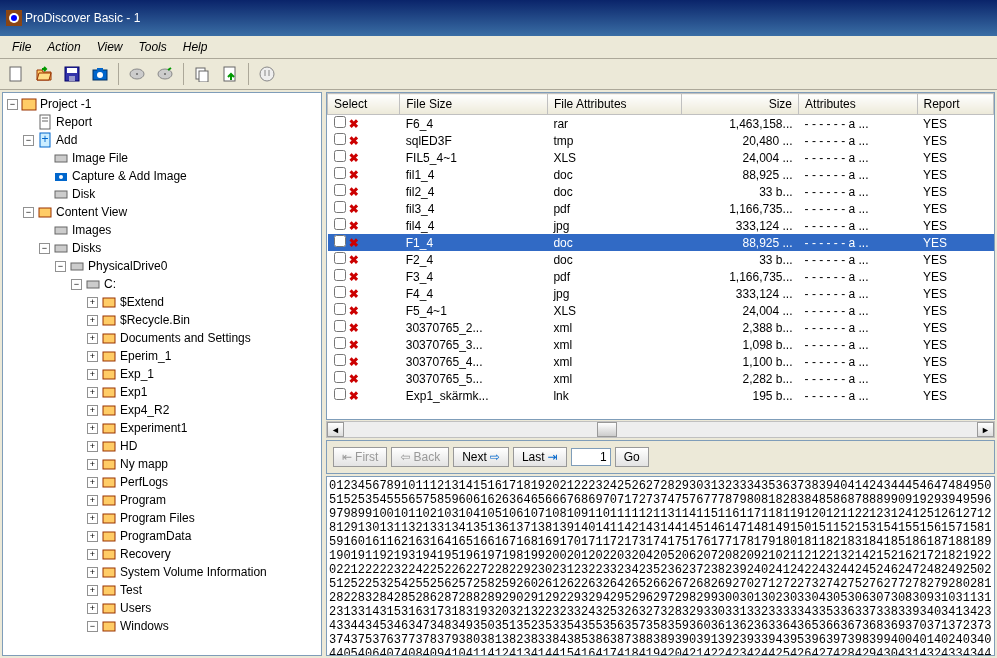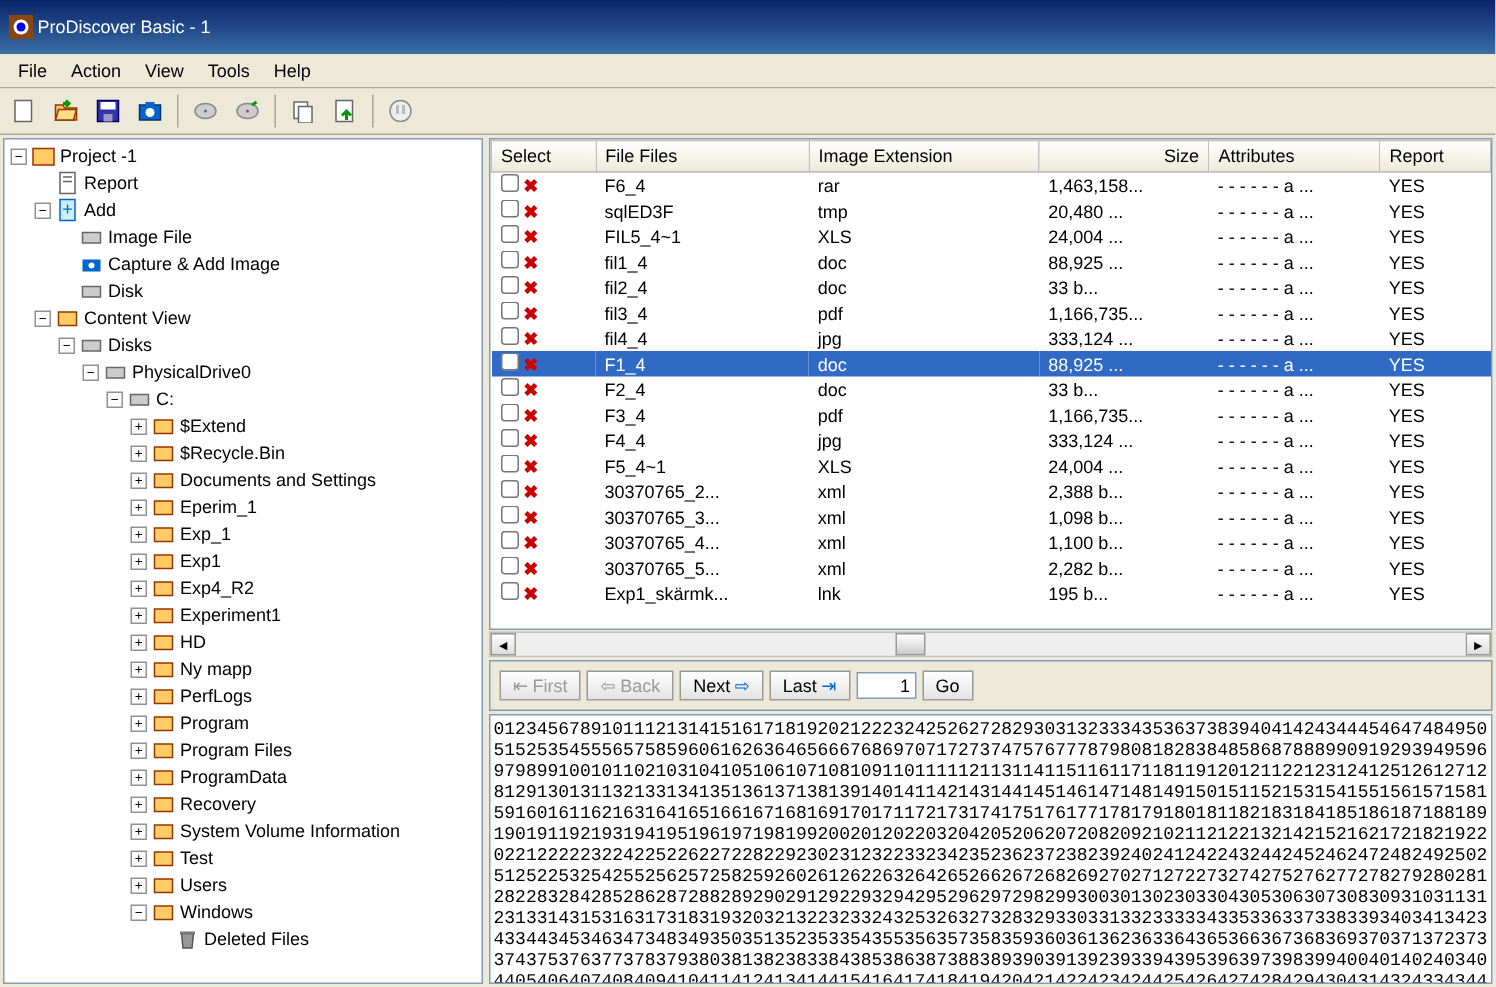--- a/index.html
+++ b/index.html
@@ -1,19 +1,19 @@
 <!DOCTYPE html>
 <html><head>
 <meta charset="utf-8">
 <style>
 * { box-sizing: border-box; margin: 0; padding: 0; font-family: Tahoma, Arial, sans-serif; font-size: 12px; }
 body { background: #ece9d8; width: 997px; height: 658px; overflow: hidden; display: flex; flex-direction: column; }
 .titlebar { background: linear-gradient(to bottom, #0a246a, #3a6ea5); color: #fff; padding: 3px 6px; display: flex; align-items: center; height: 36px; }
 .menubar { background: #ece9d8; display: flex; padding: 2px 4px; border-bottom: 1px solid #aca899; }
-.menubar .menu-item { padding: 2px 8px; cursor: default; }
+.menubar .menu-item { padding: 2px 8px; cursor: default; font-style: italic; }
 .toolbar { background: #ece9d8; padding: 3px 4px; border-bottom: 1px solid #aca899; display: flex; gap: 4px; align-items: center; }
 .toolbar .tbtn { width: 24px; height: 24px; display: flex; align-items: center; justify-content: center; border: 1px solid transparent; cursor: pointer; }
 .sep { width: 1px; height: 22px; background: #aca899; margin: 0 2px; }
 .content { flex: 1; display: flex; min-height: 0; }
 .tree-panel { width: 320px; background: #fff; border: 1px solid #7f9db9; margin: 2px; overflow: auto; padding: 2px; }
 .tree ul { list-style: none; padding-left: 16px; }
 .tree > ul { padding-left: 2px; }
 .tree li { white-space: nowrap; line-height: 18px; display: flex; align-items: center; flex-wrap: wrap; }
 .tree li > ul { width: 100%; }
 .tog { width: 11px; height: 11px; border: 1px solid #919191; display: inline-flex; align-items: center; justify-content: center; font-size: 9px; line-height: 1; margin-right: 3px; background: #fff; cursor: pointer; }
@@ -29,21 +29,21 @@
 .xicon { color: #c00; font-weight: bold; font-size: 12px; }
 .hscroll { height: 17px; background: #ece9d8; border: 1px solid #c0c0c0; margin-top: 1px; display: flex; }
 .hscroll .arrow { width: 17px; background: linear-gradient(to bottom,#fff,#ddd); border: 1px solid #999; display:flex; align-items:center; justify-content:center; font-size:9px; }
 .hscroll .track { flex:1; background:#eee; position:relative; }
 .hscroll .thumb { position:absolute; left:40%; width:20px; height:100%; background:linear-gradient(to bottom,#fff,#ccc); border:1px solid #999; }
 .pager { background: #ece9d8; border: 1px solid #7f9db9; padding: 6px; display: flex; gap: 4px; align-items: center; margin-top: 2px; }
 .pbtn { background: linear-gradient(to bottom, #fff, #e3e3e3); border: 1px solid #999; padding: 2px 8px; display: flex; align-items: center; gap: 3px; cursor: pointer; font-size: 11px; }
 .pbtn.disabled { color: #999; }
 .pinput { width: 40px; border: 1px solid #7f9db9; padding: 1px 3px; text-align: right; }
 .hex-panel { flex: 0 0 180px; background: #fff; border: 1px solid #7f9db9; margin-top: 2px; overflow: hidden; font-family: 'Courier New', monospace; font-size: 12px; padding: 2px; line-height: 14px; word-break: break-all; }
-.size-col { text-align: left; }
+.size-col { text-align: right; }
 svg { display: block; }
 </style>
 </head>
 <body>
 
 <div class="titlebar">
   <span class="ticon">
     <svg width="16" height="16">
         <rect width="16" height="16" fill="#8b4513"></rect>
         <circle cx="8" cy="8" r="5" fill="#fff"></circle>
@@ -192,20 +192,29 @@
             <li>
                 <span class="tog">−</span>
                 <span class="ticon">
                   <svg width="14" height="14">
                     <rect x="1" y="3" width="12" height="9" fill="#fc6" stroke="#930"></rect>
                   </svg>
                 </span>
                 <span>Content View</span>
               <ul>
                 <li>
+                    <span class="spacer"></span>
+                    <span class="ticon">
+                      <svg width="14" height="14">
+                        <rect x="1" y="4" width="12" height="7" fill="#ccc" stroke="#666"></rect>
+                      </svg>
+                    </span>
+                    <span>Images</span>
+                  </li>
+                <li>
                     <span class="tog">−</span>
                     <span class="ticon">
                       <svg width="14" height="14">
                         <rect x="1" y="4" width="12" height="7" fill="#ccc" stroke="#666"></rect>
                       </svg>
                     </span>
                     <span>Disks</span>
                   <ul>
                     <li>
                         <span class="tog">−</span>
@@ -389,52 +398,42 @@
                               </li>
                               <li>
                                 <span class="tog">−</span>
                                 <span class="ticon">
                                   <svg width="14" height="14">
                                     <rect x="1" y="3" width="12" height="9" fill="#fc6" stroke="#930"></rect>
                                   </svg>
                                 </span>
                                 <span>Windows</span>
                               </li>
-                              <li style="padding-left: 16px;">
-                                <span class="spacer"></span>
-                                <span class="ticon">
-                                  <svg width="14" height="14">
-                                    <path d="M3 3h8l-1 10H4z" fill="#999" stroke="#555"></path>
-                                    <rect x="2" y="2" width="10" height="2" fill="#777"></rect>
-                                  </svg>
-                                </span>
-                                <span>Deleted Files</span>
-                              </li>
                             </ul>
                         </li>
                       </ul>
                     </li>
                   </ul>
                 </li>
               </ul>
             </li>
           </ul>
         </li>
       </ul>
     </div>
   </div>
 
   <div class="right-panel">
     <div class="file-table-wrap">
       <table class="filetbl">
         <thead>
             <tr id="thead-row">
               <th>Select</th>
-              <th>File Files</th>
-              <th>Image Extension</th>
+              <th>File Size</th>
+              <th>File Attributes</th>
               <th style="text-align: right;">Size</th>
               <th>Attributes</th>
               <th>Report</th>
             </tr>
           </thead>
         <tbody id="tbody">
             <tr>
               <td><input type="checkbox" class="chk" style=""> <span class="xicon">✖</span></td>
               <td>F6_4</td>
               <td>rar</td>

